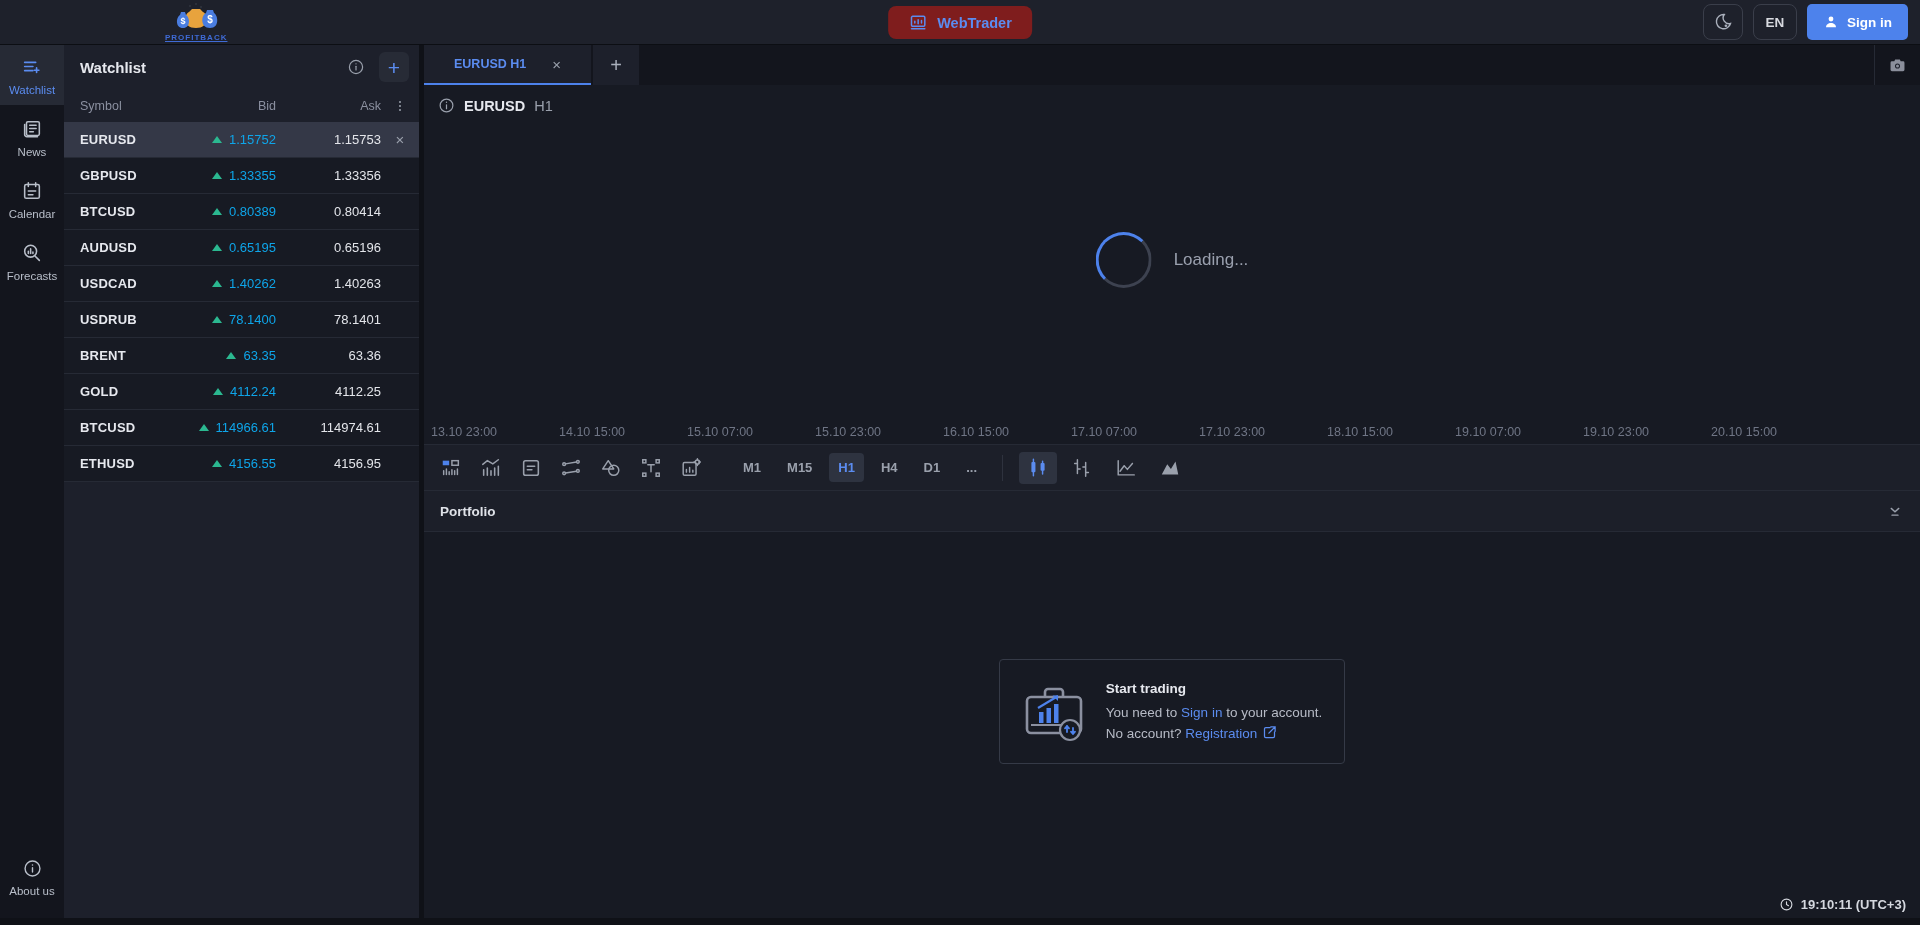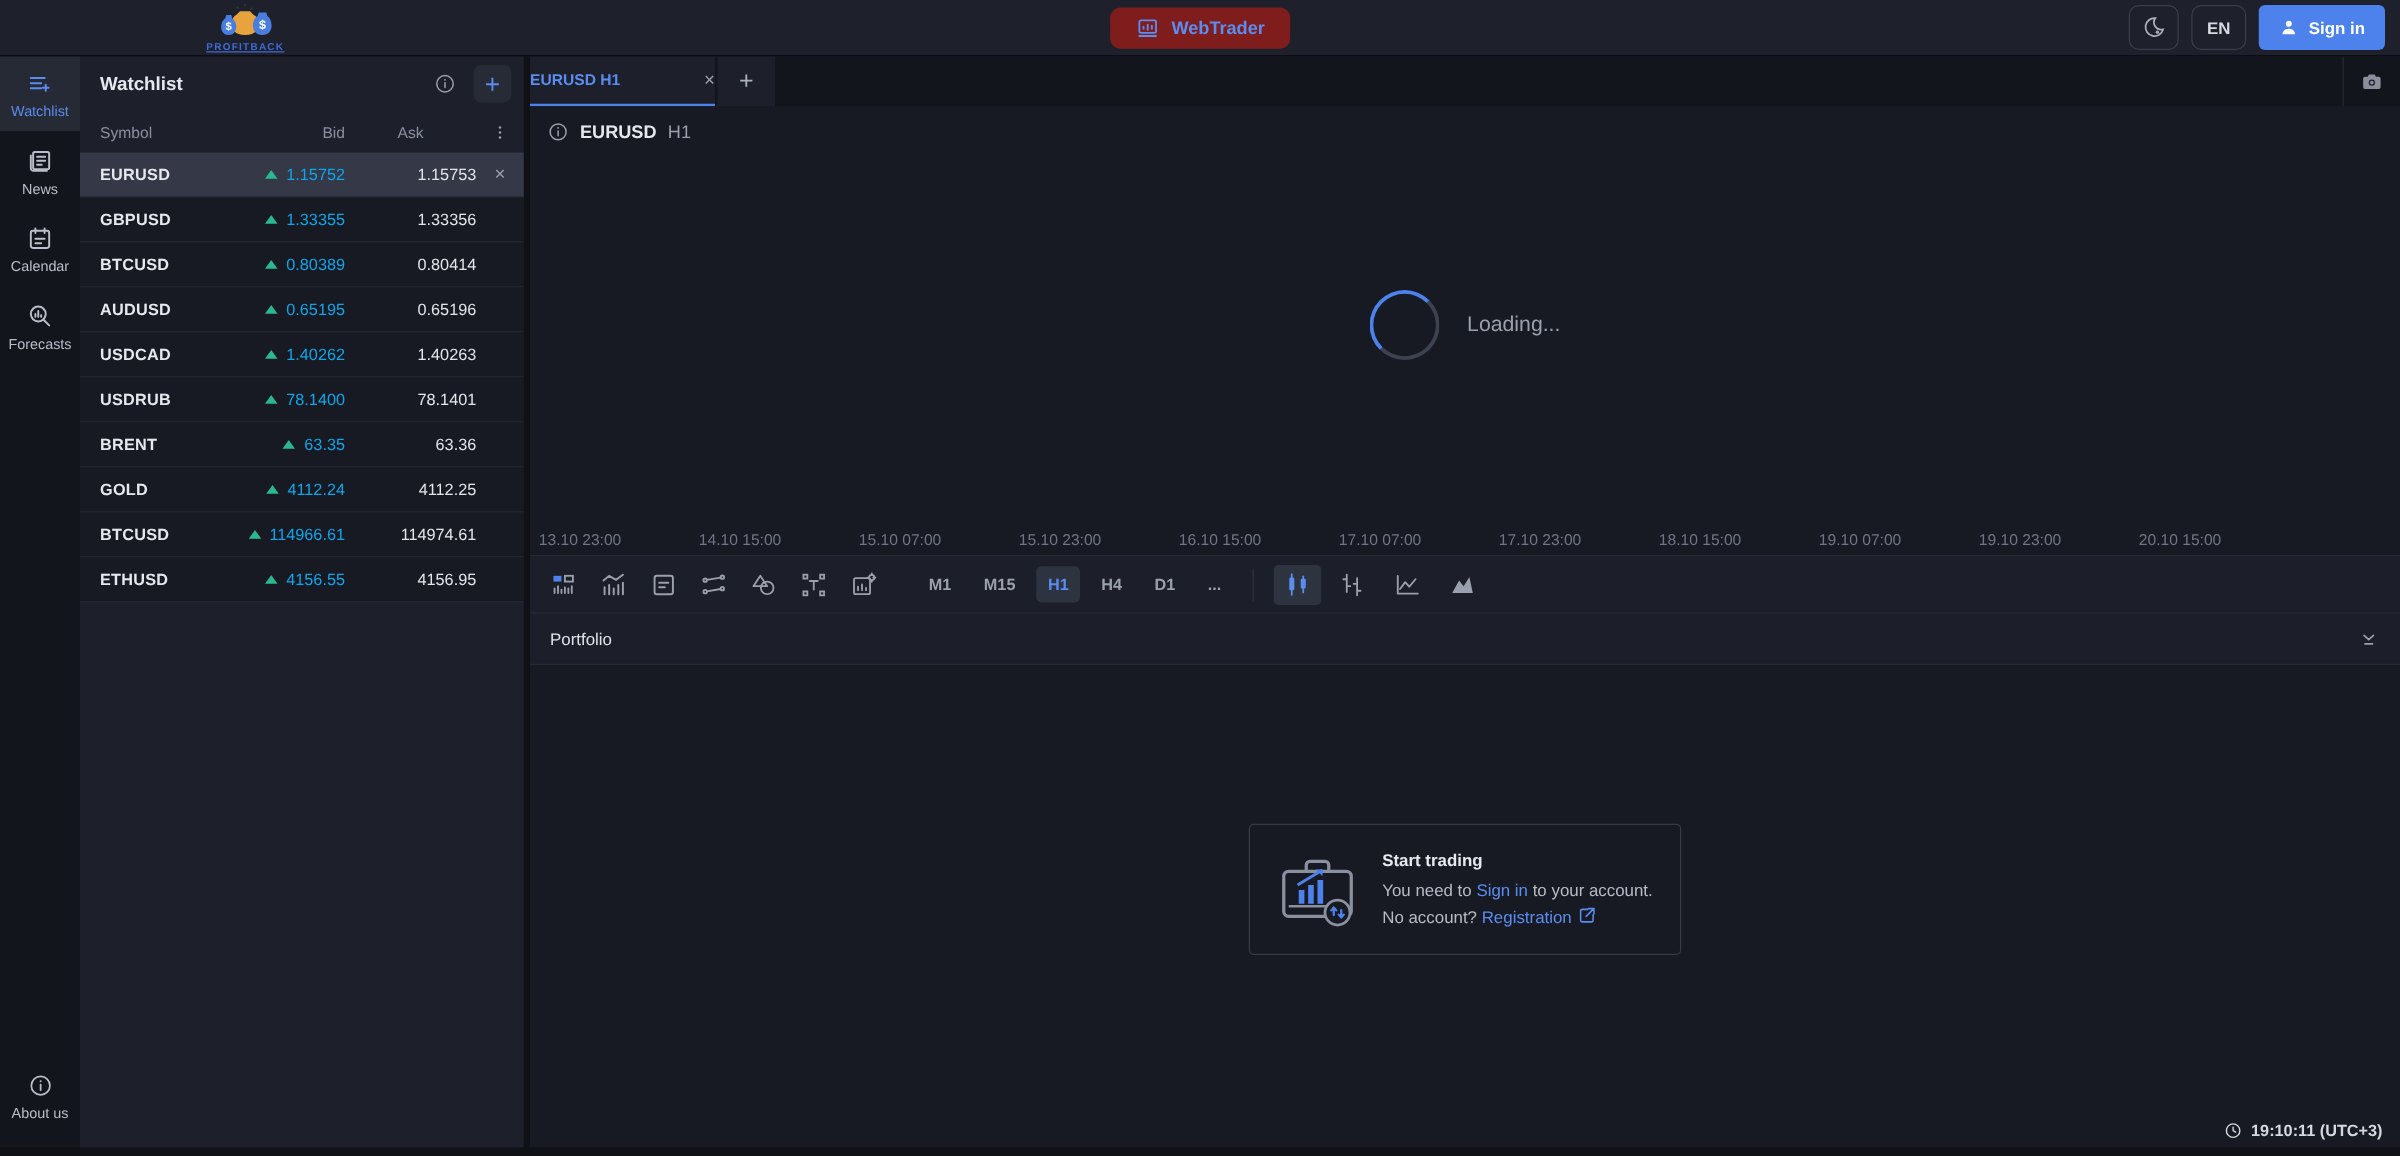--- a/index.html
+++ b/index.html
@@ -47,36 +47,36 @@
 
   
   .watchlist{width:355px;background:var(--bg-panel);flex-shrink:0;display:flex;flex-direction:column;margin-right:5px}
   .wl-header{height:44px;display:flex;align-items:center;padding:0 10px 0 16px;gap:10px}
   .wl-title{font-size:15px;font-weight:700;flex:1}
   .wl-info{width:26px;height:26px;display:flex;align-items:center;justify-content:center;cursor:pointer}
   .wl-add{width:30px;height:30px;background:#272b36;border:none;border-radius:6px;color:var(--accent-text);font-size:21px;line-height:1;cursor:pointer}
   .wl-cols{height:33px;display:flex;align-items:center;padding-left:16px;color:#8b90a0;font-size:12.5px}
   .c-sym{width:110px}
   .c-bid{flex:1;text-align:right}
-  .c-ask{width:105px;text-align:center}
+  .c-ask{width:105px;text-align:right}
   .c-gut{width:38px;display:flex;justify-content:center;align-items:center}
   .wl-rows{background:var(--bg-dark)}
   .wl-row{height:36px;display:flex;align-items:center;padding-left:16px;border-bottom:1px solid var(--border);font-size:13px;cursor:pointer;background:var(--bg-dark)}
   .wl-row.sel{background:var(--row-sel)}
   .wl-row .sym{width:110px;font-weight:700;letter-spacing:.2px}
   .wl-row .bid{flex:1;display:flex;justify-content:flex-end;align-items:center;color:#0ea5e9}
   .wl-row .ask{width:105px;text-align:right;color:#e3e5ea}
   .wl-row .gut{width:38px;display:flex;justify-content:center}
   .tri{width:0;height:0;border-left:5px solid transparent;border-right:5px solid transparent;border-bottom:7px solid var(--teal);display:inline-block;margin-right:7px}
   .rx{color:#9aa0ac;font-size:15px;cursor:pointer}
 
   
   .main{flex:1;display:flex;flex-direction:column;background:var(--bg-dark);min-width:0}
   .tabbar{height:40px;background:var(--bg-side);display:flex;align-items:stretch;flex-shrink:0}
-  .tab{min-width:148px;padding:0 0;background:var(--bg-panel);border-bottom:2px solid var(--accent);display:flex;align-items:center;justify-content:space-between;cursor:pointer}
+  .tab{min-width:148px;padding:0 30px;background:var(--bg-panel);border-bottom:2px solid var(--accent);display:flex;align-items:center;justify-content:space-between;cursor:pointer}
   .tab-label{color:var(--accent-text);font-size:12.5px;font-weight:700}
   .tab-close{color:#9aa0ac;font-size:15px;margin-left:26px;cursor:pointer}
   .tab-add{width:46px;margin-left:2px;background:var(--bg-panel);border:none;color:#aab0bc;font-size:20px;cursor:pointer}
   .tab-spacer{flex:1}
   .tab-camera{width:46px;border-left:1px solid var(--border);display:flex;align-items:center;justify-content:center;cursor:pointer}
 
   
   .chart{flex:1;position:relative;background:var(--bg-dark)}
   .chart-head{position:absolute;top:12px;left:14px;display:flex;align-items:center;gap:9px}
   .chart-sym{font-size:14.5px;font-weight:700}
@@ -98,21 +98,21 @@
   .tf-btn.sel{background:var(--bg-chip);color:var(--accent-text)}
   .tb-divider{width:1px;height:26px;background:#2e323e;margin:0 16px}
   .types{display:flex;align-items:center;gap:6px}
   .type-btn{width:38px;height:32px;background:transparent;border:none;border-radius:4px;display:flex;align-items:center;justify-content:center;cursor:pointer}
   .type-btn svg{stroke:#9aa0ac;fill:none}
   .type-btn.sel{background:var(--bg-chip)}
   .type-btn.sel svg{stroke:var(--accent-text)}
 
   
   .portfolio-head{height:41px;display:flex;align-items:center;padding:0 16px;border-bottom:1px solid var(--border);flex-shrink:0;background:#1c1f29}
-  .portfolio-title{font-size:13.5px;font-weight:400;color:#dfe2e8;flex:1}
+  .portfolio-title{font-size:13.5px;font-weight:700;color:#dfe2e8;flex:1}
   .collapse-btn{background:none;border:none;cursor:pointer;display:flex;align-items:center}
   .portfolio-body{flex:1;display:flex;align-items:center;justify-content:center;position:relative}
   .start-card{border:1px solid #353a47;border-radius:4px;padding:18px 22px;display:flex;align-items:center;gap:18px;min-width:295px}
   .start-texts{font-size:13.5px;color:#b7bbc6;line-height:1.6}
   .start-title{color:var(--txt);font-weight:700;margin-bottom:2px;font-size:13.5px}
   .link{color:var(--accent-text);cursor:pointer;text-decoration:none}
   .ext-ico{vertical-align:-2px;margin-left:5px}
 
   
   .statusbar{height:27px;display:flex;align-items:center;justify-content:flex-end;gap:7px;padding-right:14px;font-size:13px;font-weight:600;color:#d5d8df;flex-shrink:0}

